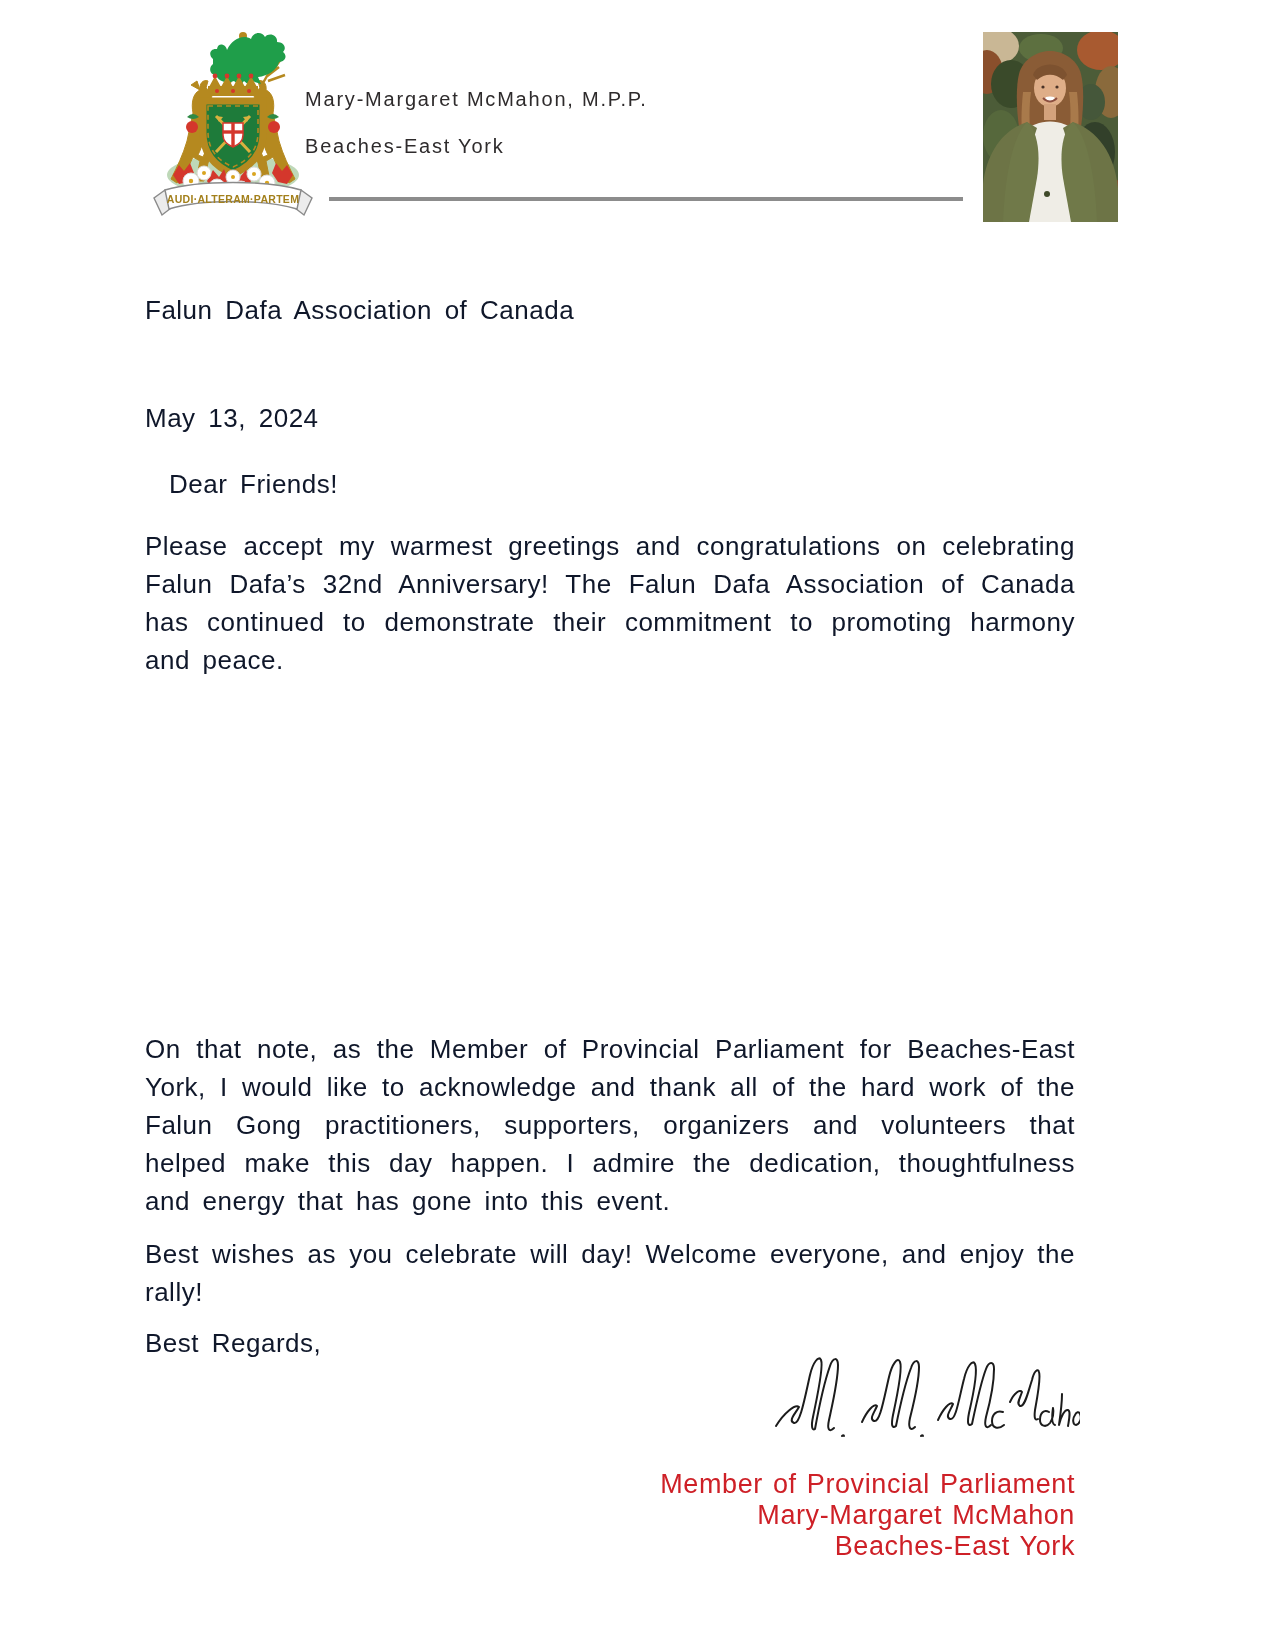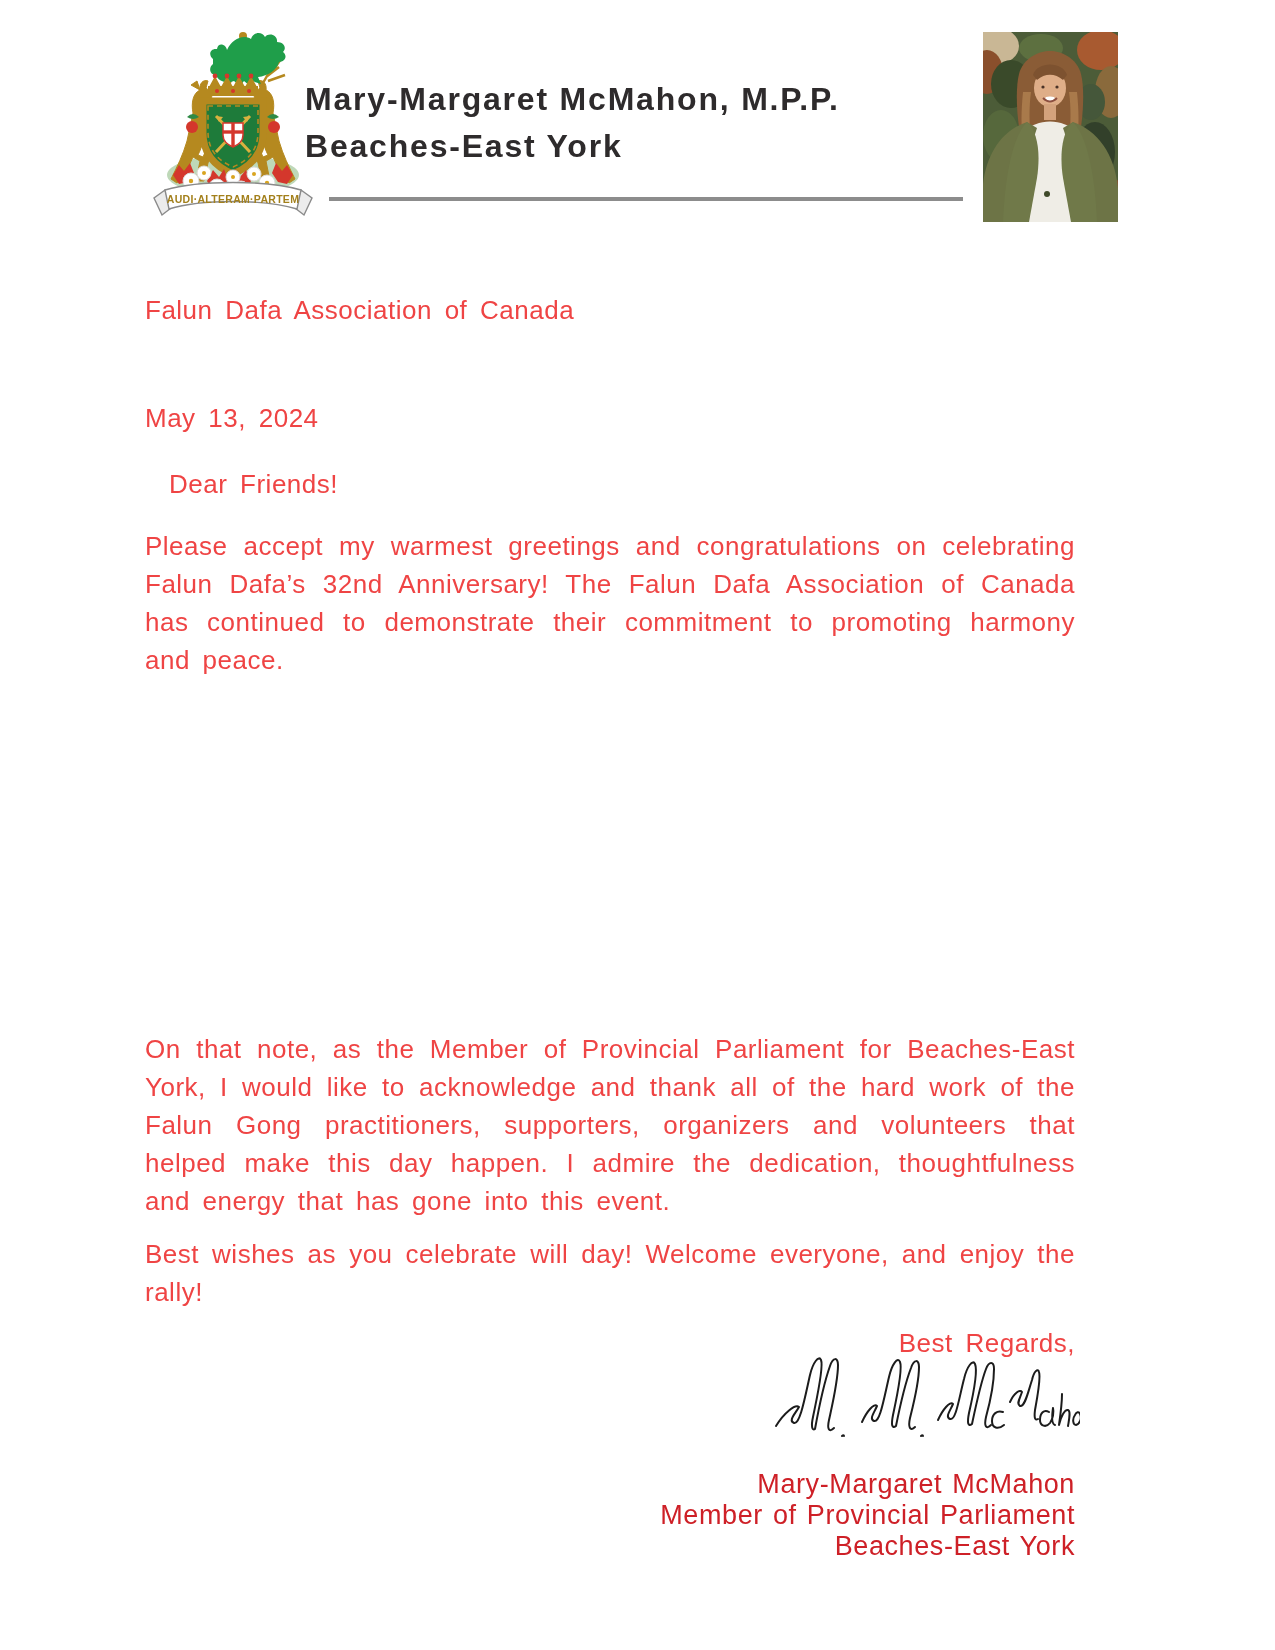--- a/index.html
+++ b/index.html
@@ -10,43 +10,43 @@
     font-family:"Liberation Sans", sans-serif;
     color:#2b2728;
     overflow:hidden;
   }
   .abs{position:absolute;}
 
   
   .crest{left:147px;top:28px;width:172px;height:192px;}
   .mpp-name{
     left:305px;top:76px;width:700px;
-    font-size:32px;line-height:47px;letter-spacing:1.8px;
-    color:#2e2b2c;font-weight:700;
+    font-size:20px;line-height:47px;letter-spacing:1.8px;
+    color:#2e2b2c;font-weight:400;
   }
   .header-rule{left:329px;top:197px;width:634px;height:4px;background:#8c8c8c;}
   .photo{left:983px;top:32px;width:135px;height:190px;}
 
   
   .bodyblock{
     left:145px;width:930px;
     font-size:26px;line-height:38px;
     letter-spacing:0.5px;word-spacing:5px;
-    color:#ef4444;
+    color:#0f172a;
   }
   .recipient{top:290px;line-height:40px;}
   .dateline{top:399px;text-align:left;}
   .salutation{top:465px;margin-left:24px;}
   .para{text-align:justify;}
   .p1{top:527px;}
   .p2{top:702px;}
   .p3{top:882px;}
   .p4{top:1030px;}
   .p5{top:1235px;}
-  .closing{top:1324px;text-align:right;}
+  .closing{top:1324px;}
   .signature{left:770px;top:1352px;width:310px;height:102px;}
   .signoff{
     top:1469px;text-align:right;
     font-size:27px;line-height:31px;letter-spacing:0.6px;word-spacing:2px;
     color:#ce2027;
   }
 </style>
 </head>
 <body>
 
@@ -204,18 +204,18 @@
       <path d="M168 68 C173 57 180 49 183 52 C180 59 175 65 180 67 C186 69 189 46 194 27 C197 14 203 7 205 12 C208 19 202 48 199 61 C197 71 198 75 202 72 C206 53 211 30 216 17 C219 9 224 9 224 17 C224 33 219 54 216 65 C214 74 216 78 221 73"></path>
       <path d="M233 60 C227 58 222 62 222 69 C222 76 228 78 234 73"></path>
       <path d="M240 50 C244 41 250 37 252 40 C250 46 246 52 250 54 C255 55 258 40 262 28 C264 19 268 16 269 20 C271 26 267 47 265 58 C264 66 265 69 268 67"></path>
       <path d="M279 60 C274 57 270 61 270 68 C270 74 276 76 280 71 C283 67 284 60 283 56 C282 63 281 72 285 73"></path>
       <path d="M292 42 C292 52 290 66 289 73 C291 64 295 57 298 58 C301 59 299 68 298 74"></path>
       <path d="M305 63 C302 67 303 73 306 73 C310 72 312 66 310 62 C309 59 306 60 305 63"></path>
     </g>
   </svg>
 
   <div class="abs bodyblock signoff">
+    <div>Member of Provincial Parliament</div>
     <div>Mary-Margaret McMahon</div>
-    <div>Member of Provincial Parliament</div>
     <div>Beaches-East York</div>
   </div>
 
 </div>
 
 </body></html>

